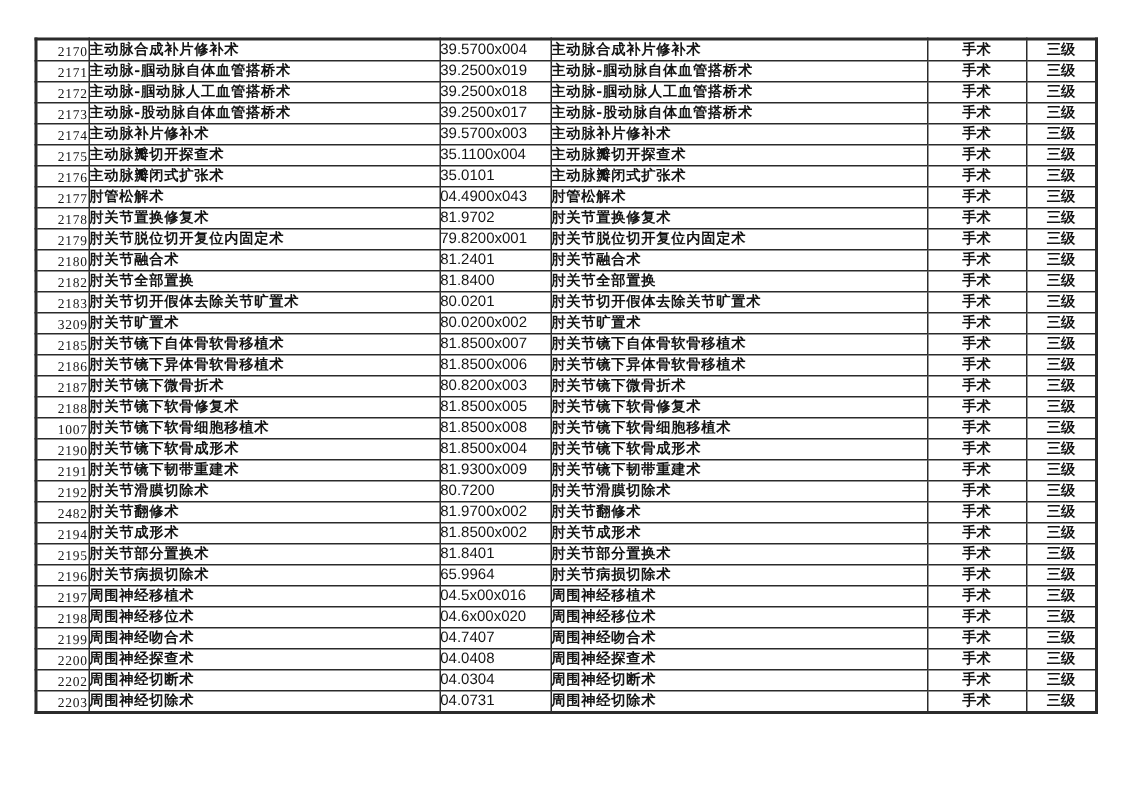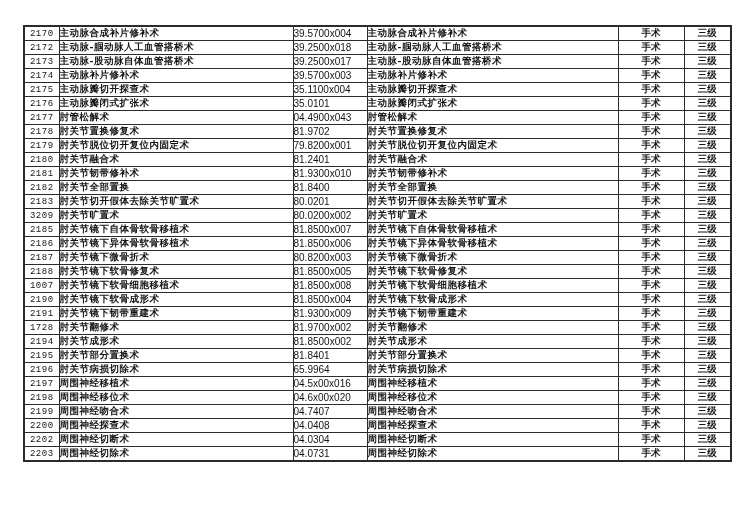--- a/index.html
+++ b/index.html
@@ -26,22 +26,22 @@
     border: 1px solid #2b2b2b;
     height: 12.65px;
     vertical-align: middle;
     color: #141414;
     white-space: nowrap;
     overflow: hidden;
     padding: 0;
   }
   table.proc-table { border: 2px solid #2b2b2b; }
   td.c-no {
-    text-align: center;
-    font-family: Liberation Mono, monospace;
+    text-align: right;
+    font-family: Liberation Serif, serif;
     font-size: 9px;
     letter-spacing: 0.5px;
   }
   td.c-name, td.c-name2 {
     font-family: "DejaVu Serif", "Liberation Serif", serif;
     font-weight: bold;
     font-size: 9.5px;
     padding-left: 4px;
     letter-spacing: 0.5px;
   }
@@ -73,20 +73,28 @@
     <tbody>
   <tr>
     <td class="c-no">2170</td>
     <td class="c-name">主动脉合成补片修补术</td>
     <td class="c-code">39.5700x004</td>
     <td class="c-name2">主动脉合成补片修补术</td>
     <td class="c-cat">手术</td>
     <td class="c-lvl">三级</td>
   </tr>
 
+  <tr>
+    <td class="c-no">2171</td>
+    <td class="c-name">主动脉-腘动脉自体血管搭桥术</td>
+    <td class="c-code">39.2500x019</td>
+    <td class="c-name2">主动脉-腘动脉自体血管搭桥术</td>
+    <td class="c-cat">手术</td>
+    <td class="c-lvl">三级</td>
+  </tr>
 
   <tr>
     <td class="c-no">2172</td>
     <td class="c-name">主动脉-腘动脉人工血管搭桥术</td>
     <td class="c-code">39.2500x018</td>
     <td class="c-name2">主动脉-腘动脉人工血管搭桥术</td>
     <td class="c-cat">手术</td>
     <td class="c-lvl">三级</td>
   </tr>
 
@@ -155,28 +163,20 @@
 
   <tr>
     <td class="c-no">2180</td>
     <td class="c-name">肘关节融合术</td>
     <td class="c-code">81.2401</td>
     <td class="c-name2">肘关节融合术</td>
     <td class="c-cat">手术</td>
     <td class="c-lvl">三级</td>
   </tr>
 
-  <tr>
-    <td class="c-no">2181</td>
-    <td class="c-name">肘关节韧带修补术</td>
-    <td class="c-code">81.9300x010</td>
-    <td class="c-name2">肘关节韧带修补术</td>
-    <td class="c-cat">手术</td>
-    <td class="c-lvl">三级</td>
-  </tr>
 
   <tr>
     <td class="c-no">2182</td>
     <td class="c-name">肘关节全部置换</td>
     <td class="c-code">81.8400</td>
     <td class="c-name2">肘关节全部置换</td>
     <td class="c-cat">手术</td>
     <td class="c-lvl">三级</td>
   </tr>
 
@@ -254,23 +254,31 @@
 
   <tr>
     <td class="c-no">2191</td>
     <td class="c-name">肘关节镜下韧带重建术</td>
     <td class="c-code">81.9300x009</td>
     <td class="c-name2">肘关节镜下韧带重建术</td>
     <td class="c-cat">手术</td>
     <td class="c-lvl">三级</td>
   </tr>
 
-
-  <tr>
-    <td class="c-no">1728</td>
+  <tr>
+    <td class="c-no">2192</td>
+    <td class="c-name">肘关节滑膜切除术</td>
+    <td class="c-code">80.7200</td>
+    <td class="c-name2">肘关节滑膜切除术</td>
+    <td class="c-cat">手术</td>
+    <td class="c-lvl">三级</td>
+  </tr>
+
+  <tr>
+    <td class="c-no">2482</td>
     <td class="c-name">肘关节翻修术</td>
     <td class="c-code">81.9700x002</td>
     <td class="c-name2">肘关节翻修术</td>
     <td class="c-cat">手术</td>
     <td class="c-lvl">三级</td>
   </tr>
 
   <tr>
     <td class="c-no">2194</td>
     <td class="c-name">肘关节成形术</td>

